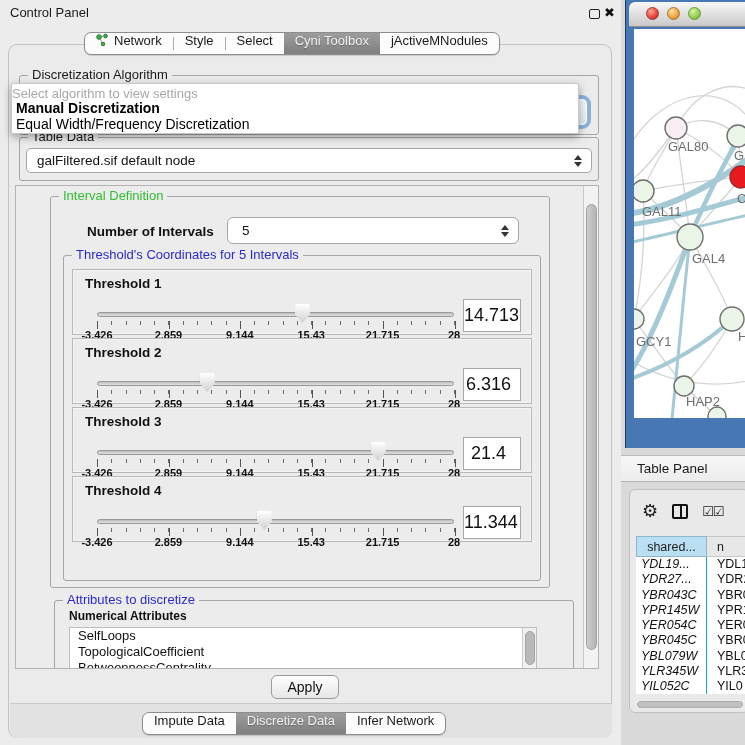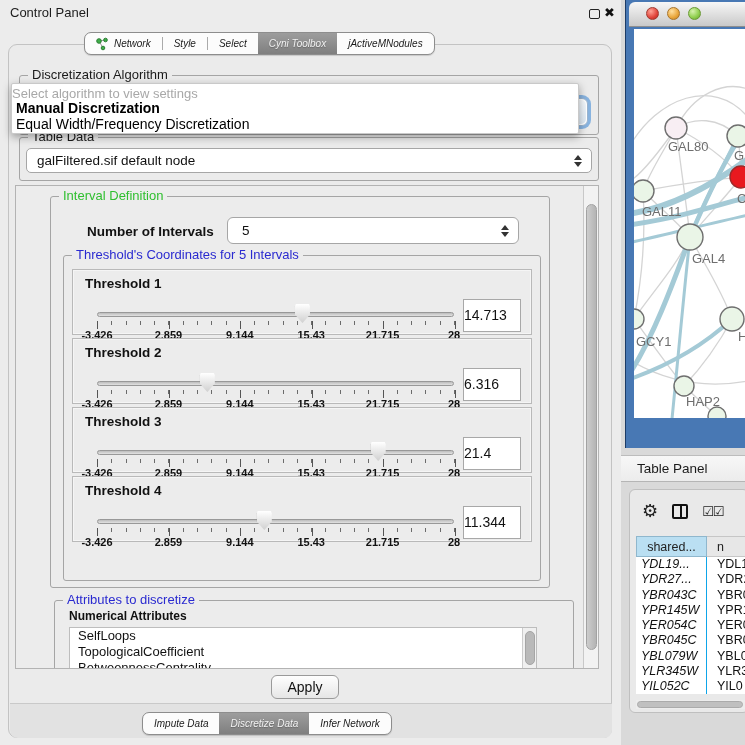--- a/index.html
+++ b/index.html
@@ -8,21 +8,21 @@
 
   
   #cp{position:absolute;left:0;top:0;width:621px;height:745px;background:#ececec;}
   #cp-titlebar{position:absolute;left:0;top:0;width:100%;height:26px;background:#ececec;}
   #cp-title{position:absolute;left:10px;top:5px;font-size:13px;color:#1c1c1c;}
   #float-btn{position:absolute;left:589px;top:9px;width:11px;height:10px;border:1.5px solid #222;border-radius:2px;}
   #close-btn{position:absolute;left:604px;top:5px;font-size:13px;font-weight:bold;color:#111;font-family:"DejaVu Sans",sans-serif;}
 
   .segbar{position:absolute;display:inline-flex;height:23px;border:1px solid #8d8d8d;border-radius:7px;
     background:#fcfcfc;overflow:hidden;align-items:stretch;z-index:6;box-shadow:0 1px 1px rgba(0,0,0,.15);}
-  .seg{display:flex;align-items:center;padding:0 11px;font-size:10px;color:#1a1a1a;white-space:nowrap;font-style:italic;}
+  .seg{display:flex;padding:0 11px;font-size:13px;color:#1a1a1a;white-space:nowrap;}
   .seg.sel{background:linear-gradient(#9d9d9d,#7f7f7f);color:#f1f1f1;text-shadow:0 1px 1px rgba(0,0,0,.25);}
   .segsep{width:1px;height:13px;background:#aaa;align-self:center;}
   #topTabs{left:84px;top:32px;}
   #bottomTabs{left:142px;top:712px;}
   .tabicon{margin-right:5px;display:inline-block;}
 
   #outer-panel{position:absolute;left:8px;top:44px;width:604px;height:694px;background:#ebebeb;
     border:1px solid #c3c3c3;border-radius:9px;}
 
   .group{position:absolute;border:1px solid #a5a5a5;border-radius:3px;}
@@ -73,21 +73,21 @@
     background:linear-gradient(#bcbcbc,#e2e2e2);}
   .thumb-sl{position:absolute;top:34px;width:15px;height:19px;background:linear-gradient(#ffffff,#d0d0d0);
     clip-path:polygon(6% 0,94% 0,100% 12%,100% 55%,50% 100%,0 55%,0 12%);filter:drop-shadow(0 0 1px #777);}
   .ticks{position:absolute;left:24px;top:51px;width:358px;height:10px;
     background:repeating-linear-gradient(to right,#6b6b6b 0 1px,transparent 1px 14.28px);
     background-size:358px 4px;background-repeat:no-repeat;}
   .mt{position:absolute;top:0;width:1px;height:8px;background:#555;}
   .tick-labels{position:absolute;left:24px;top:59px;width:357px;height:12px;}
   .tl{position:absolute;transform:translateX(-50%);font-size:11px;font-weight:bold;color:#111;white-space:nowrap;}
   .valbox{position:absolute;right:10px;top:29px;width:58px;height:33px;background:#fff;border:1px solid #a8a8a8;
-    font-size:14px;line-height:31px;text-align:left;padding-right:7px;color:#111;}
+    font-size:18px;line-height:31px;text-align:center;padding-right:7px;color:#111;}
 
   #grp-attr{left:38px;top:414px;width:520px;height:150px;}
   #num-attr-label{position:absolute;left:14px;top:8px;font-size:12px;font-weight:bold;color:#111;}
   #attr-list{position:absolute;left:14px;top:26px;width:468px;height:120px;background:#fff;border:1px solid #bdbdbd;overflow:hidden;}
   .attr-item{font-size:13px;line-height:16px;padding-left:8px;color:#111;white-space:nowrap;}
   #attr-vsb{position:absolute;right:0;top:0;bottom:0;width:14px;background:#f0f0f0;border-left:1px solid #ccc;}
   #attr-vsb .thumb{position:absolute;left:2px;top:3px;width:10px;height:34px;border-radius:5px;background:#b9b9b9;border:1px solid #a5a5a5;}
 
   #apply-strip{position:absolute;left:2px;top:626px;width:600px;height:32px;background:#ebebeb;}
   #apply-btn{position:absolute;left:260px;top:4px;width:68px;height:24px;border:1px solid #9a9a9a;border-radius:6px;

